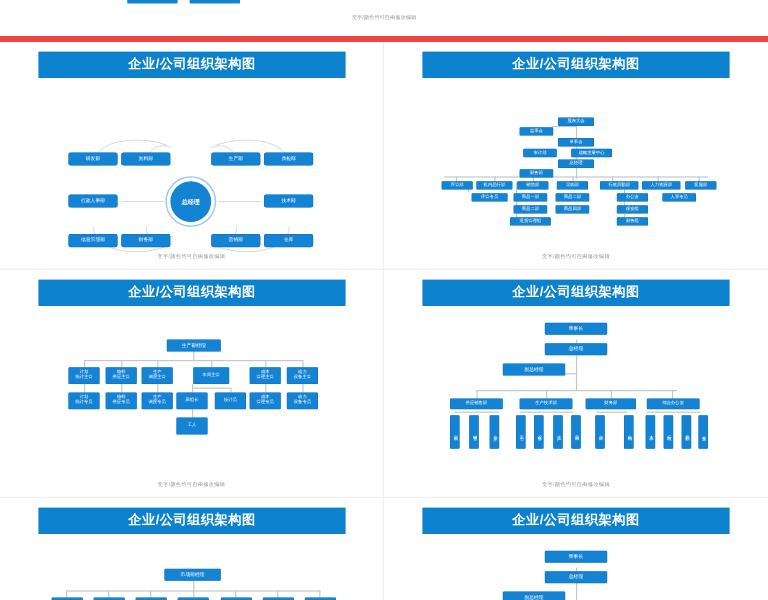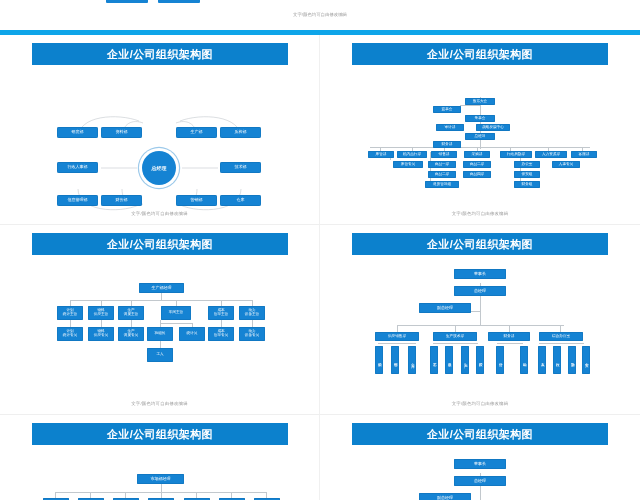--- a/index.html
+++ b/index.html
@@ -2,21 +2,21 @@
 <html><head>
 <meta charset="utf-8">
 <style>
   html,body{margin:0;padding:0;}
   body{
     width:640px;height:500px;overflow:hidden;
     background:#ffffff;
     font-family:"Liberation Sans","DejaVu Sans",sans-serif;
     color:#333;
   }
-  .page{position:relative;width:640px;height:500px;background:#0ea5e9;}
+  .page{position:relative;width:640px;height:500px;background:#ef4444;}
 
   
   .grid{
     display:grid;
     grid-template-columns:320px 320px;
     grid-auto-rows:190px;
     position:absolute;left:0;top:-155px;
   }
   .slide{
     position:relative;

